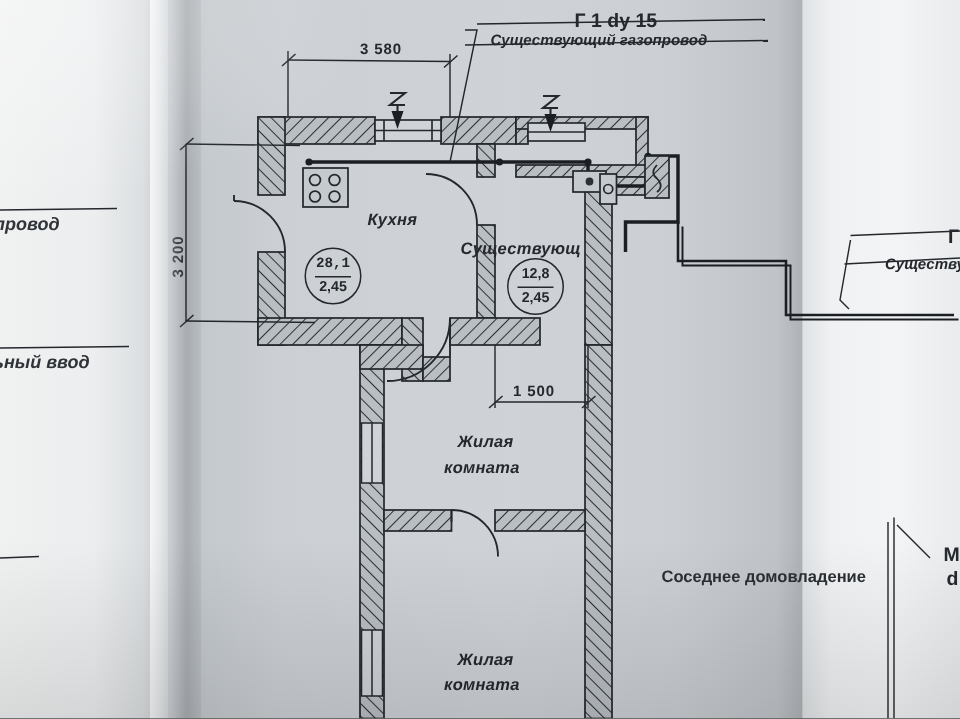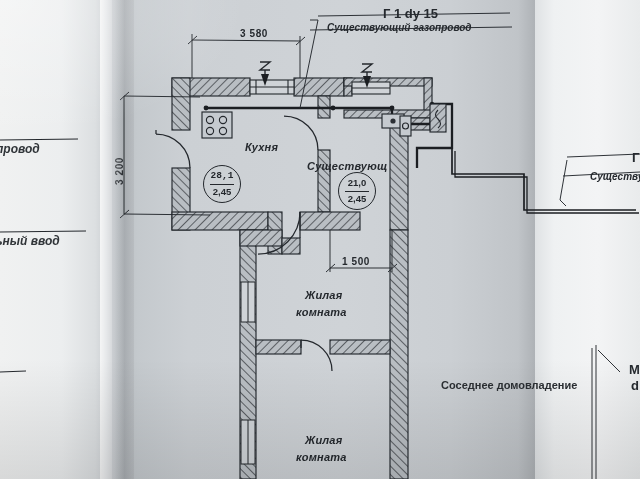--- a/index.html
+++ b/index.html
@@ -247,21 +247,21 @@
   <div class="t t-room" style="left:305px;top:434px;">Жилая</div>
   <div class="t t-room" style="left:296px;top:451px;">комната</div>
 
   <div style="position:absolute;left:203px;top:165px;width:36px;height:36px;border:1.3px solid #24282d;border-radius:50%;background:rgba(204,208,212,.35);">
     <div class="lbl-num" style="position:absolute;left:0;right:0;top:5px;color:#24282d;font-family:Liberation Mono, monospace;">28,1</div>
     <div style="position:absolute;left:6px;right:6px;top:18px;height:1px;background:#24282d;"></div>
     <div class="lbl-num" style="position:absolute;left:0;right:0;top:21px;color:#24282d;">2,45</div>
   </div>
 
   <div style="position:absolute;left:338px;top:172px;width:36px;height:36px;border:1.3px solid #24282d;border-radius:50%;background:rgba(204,208,212,.35);">
-    <div class="lbl-num" style="position:absolute;left:0;right:0;top:5px;color:#24282d;">21,0</div>
+    <div class="lbl-num" style="position:absolute;left:0;right:0;top:5px;color:#24282d;">12,8</div>
     <div style="position:absolute;left:6px;right:6px;top:18px;height:1px;background:#24282d;"></div>
     <div class="lbl-num" style="position:absolute;left:0;right:0;top:21px;color:#24282d;">2,45</div>
   </div>
 
   <div class="t t-neigh" style="left:441px;top:379px;">Соседнее домовладение</div>
 
   <div class="t t-edge" style="left:-4px;top:142px;">провод</div>
   <div class="t t-edge" style="left:-12px;top:234px;">льный ввод</div>
 
   <div class="t t-small" style="left:620px;top:150px;padding-left:12px;">Г 1</div>

